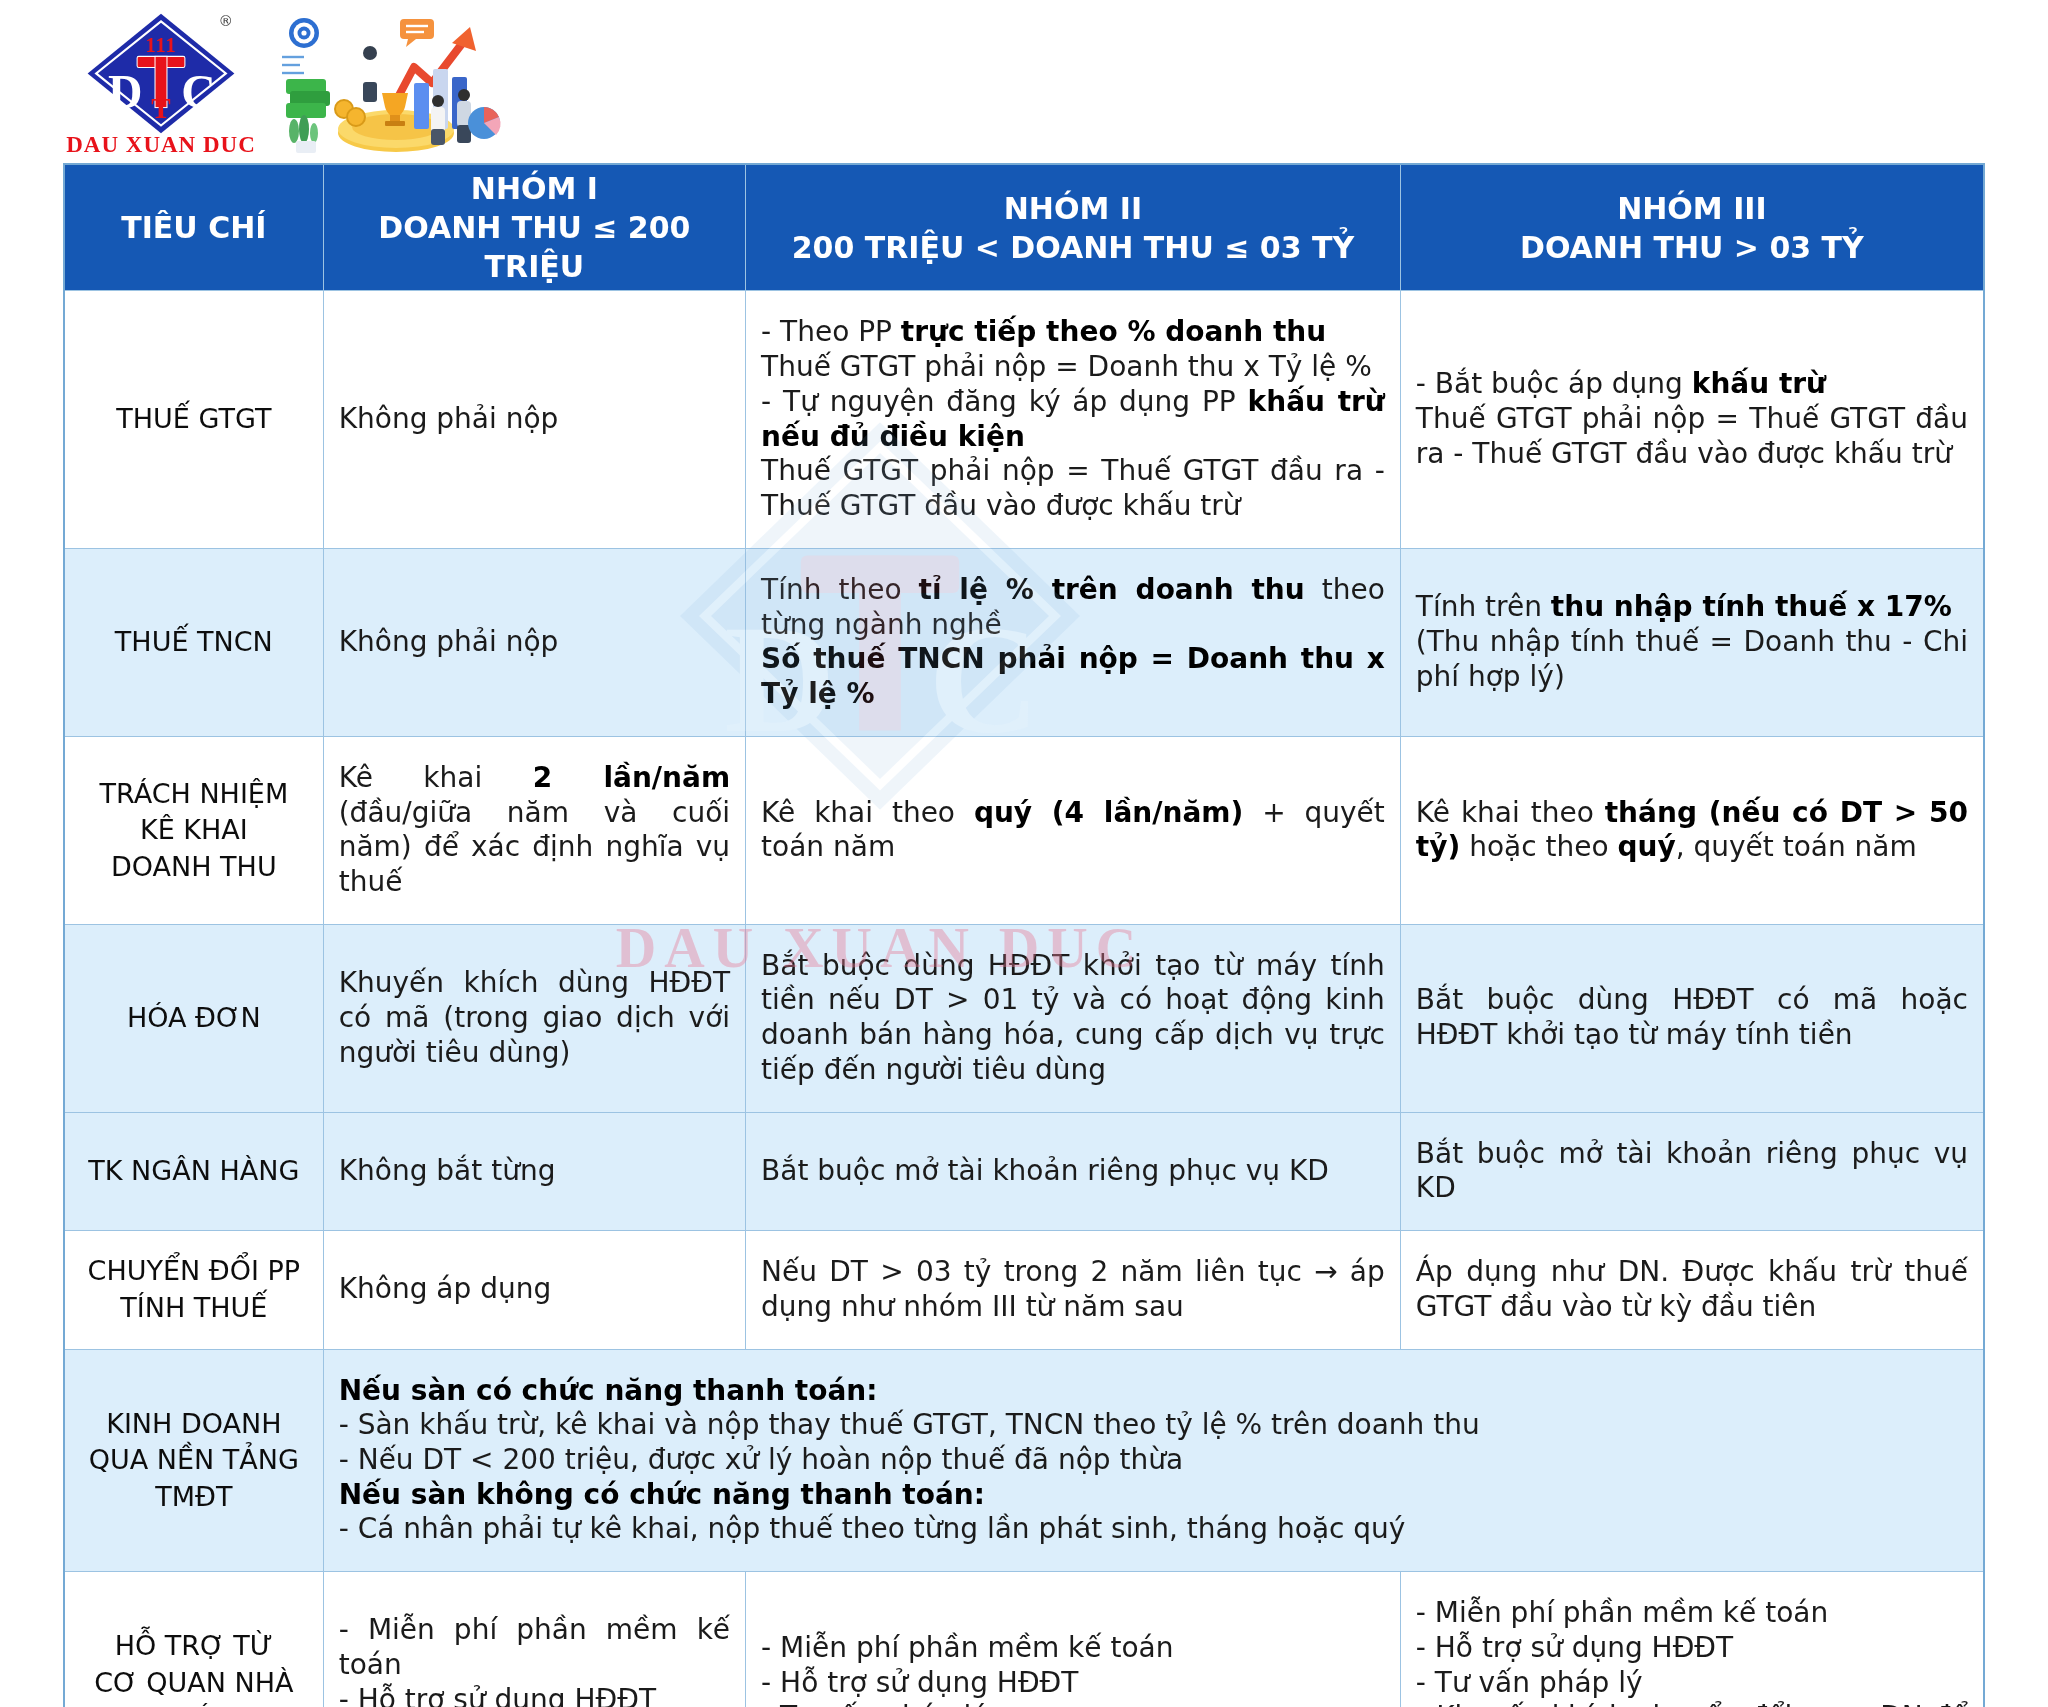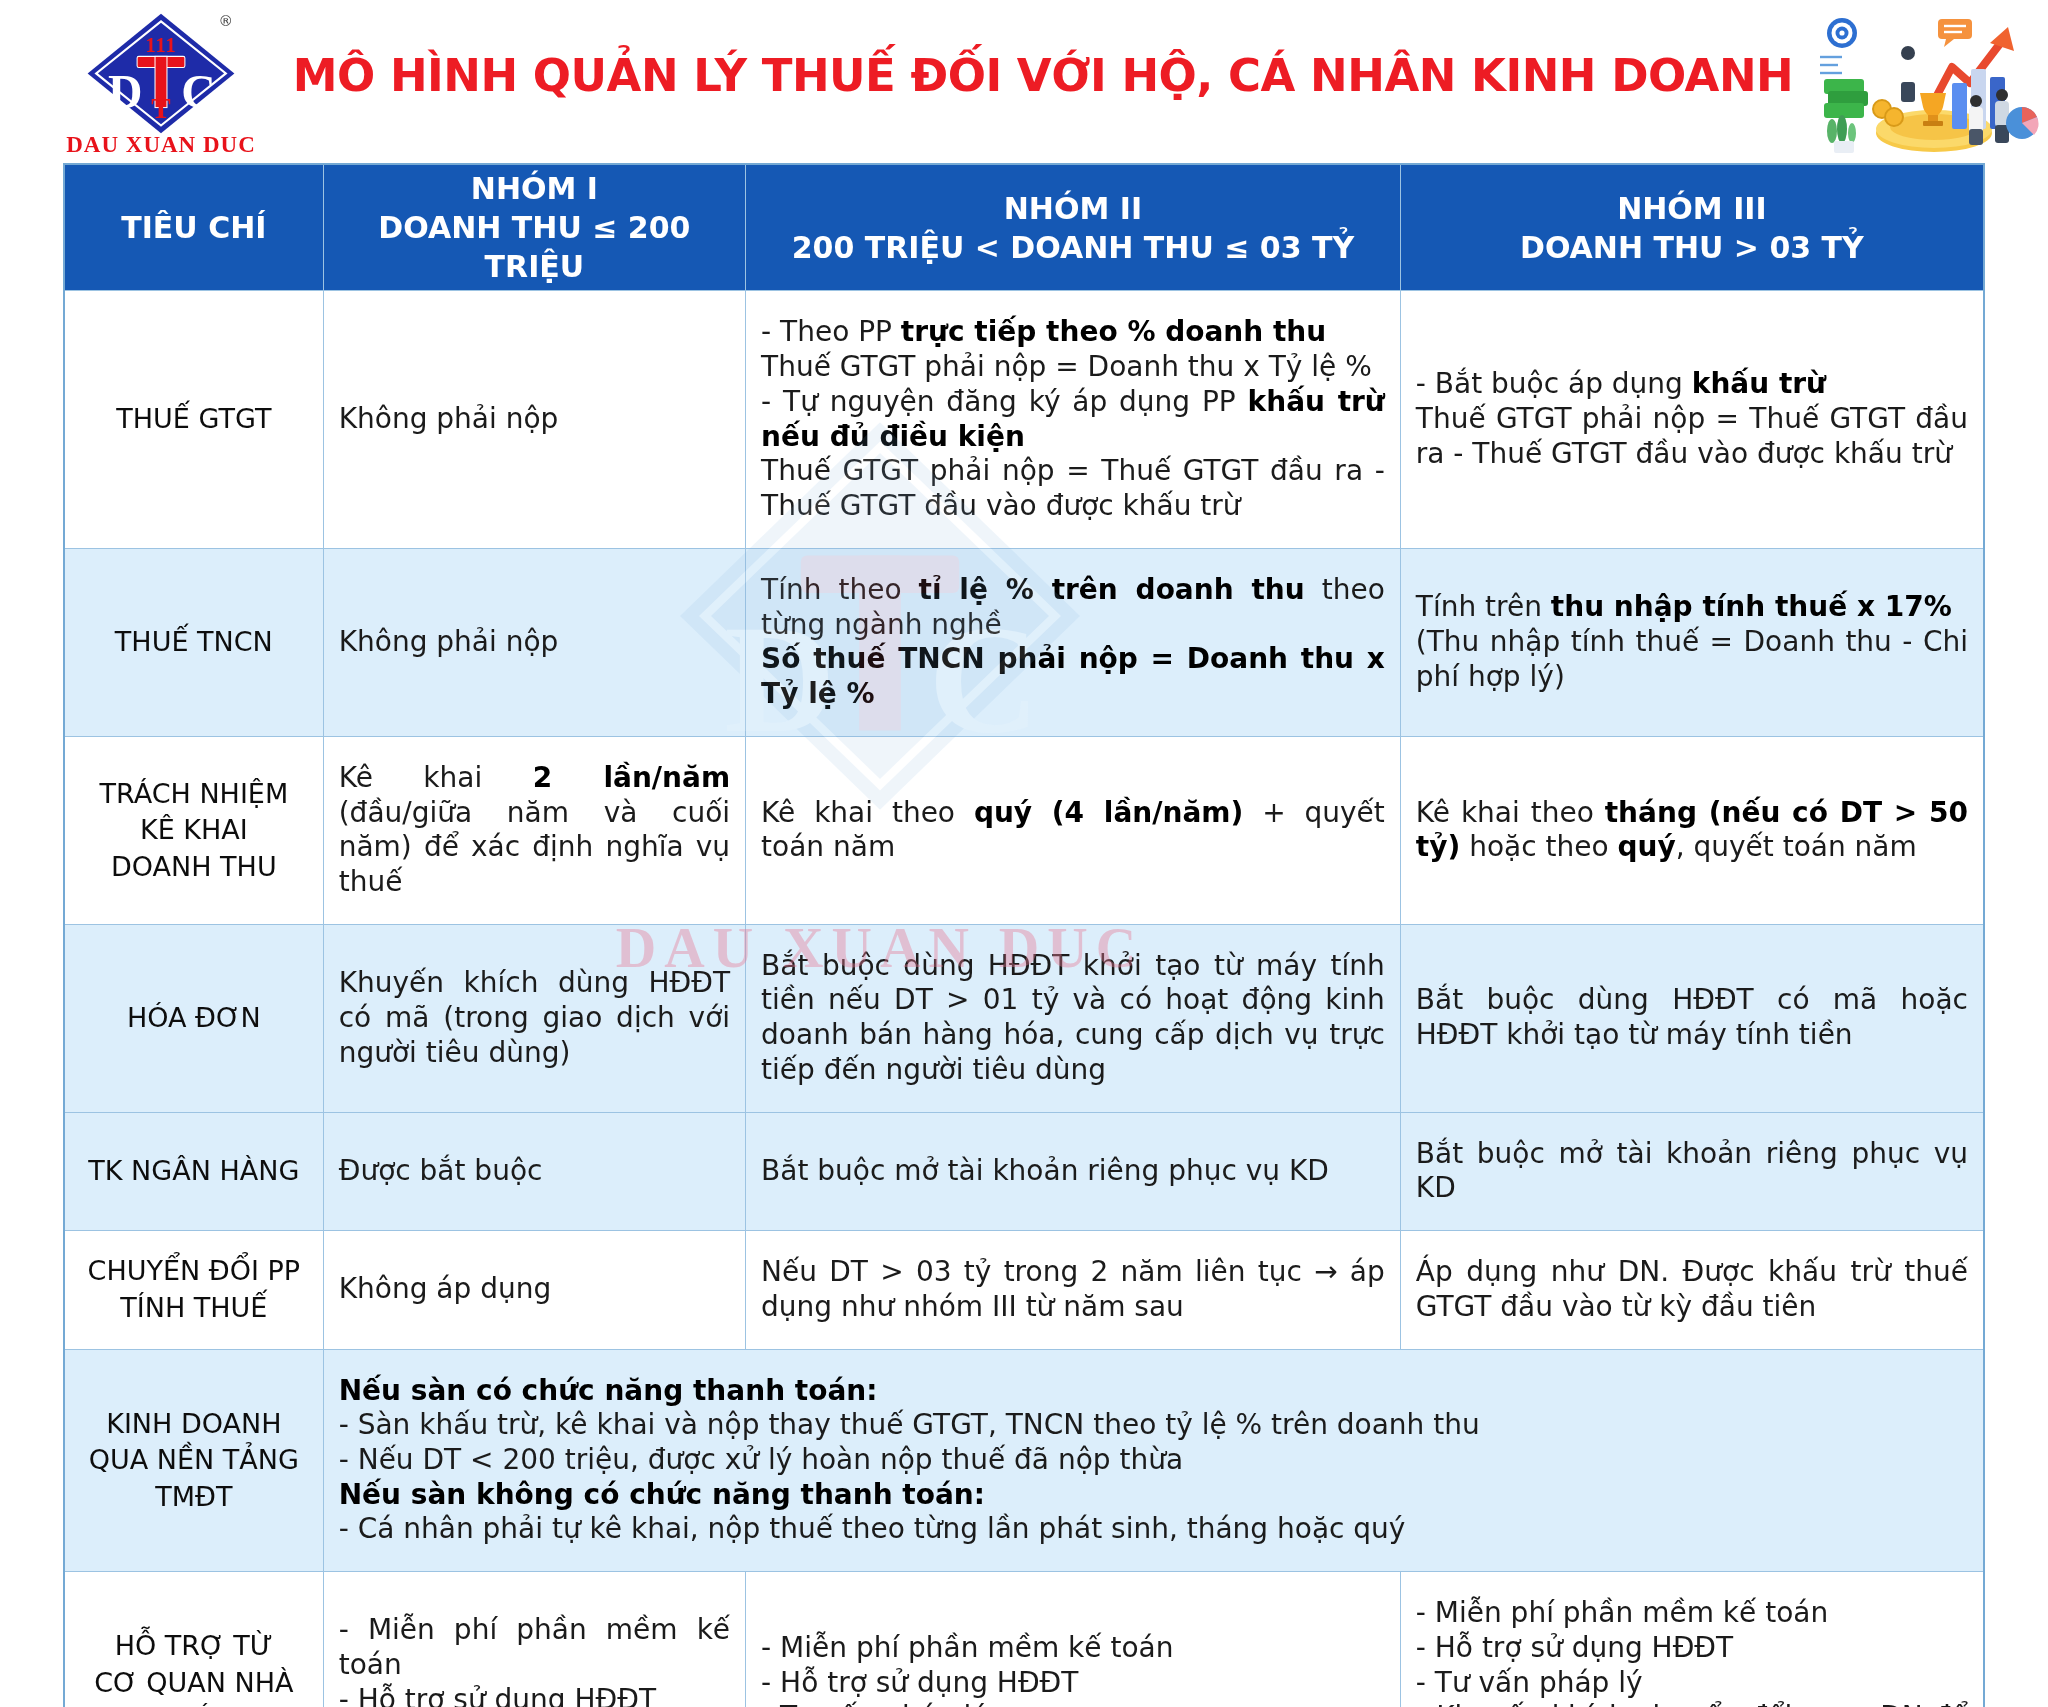--- a/index.html
+++ b/index.html
@@ -53,21 +53,20 @@
         <rect x="72" y="52" width="56" height="13" rx="2" fill="#e8121a" stroke="#fff" stroke-width="1.2"></rect>
         <rect x="93" y="52" width="14" height="60" fill="#e8121a" stroke="#fff" stroke-width="1.2"></rect>
         <text x="58" y="112" text-anchor="middle" font-family="Liberation Serif, DejaVu Serif, serif" font-weight="700" font-size="56" fill="#ffffff">D</text>
         <text x="100" y="124" text-anchor="middle" font-family="Liberation Serif, DejaVu Serif, serif" font-weight="700" font-size="34" fill="#e8121a">T</text>
         <text x="144" y="112" text-anchor="middle" font-family="Liberation Serif, DejaVu Serif, serif" font-weight="700" font-size="56" fill="#ffffff">C</text>
         <text x="176" y="16" text-anchor="middle" font-size="17" fill="#444">®</text>
       </svg>
       <div class="company-name">DAU XUAN DUC</div>
     </div>
 
-    <h1 class="page-title">MÔ HÌNH QUẢN LÝ THUẾ ĐỐI VỚI HỘ, CÁ NHÂN KINH DOANH</h1>
 
     <svg class="illustration" viewBox="0 0 228 158">
 
       <ellipse cx="118" cy="128" rx="58" ry="19" fill="#f7c948"></ellipse>
       <ellipse cx="118" cy="124" rx="58" ry="19" fill="#fbd96a"></ellipse>
       <ellipse cx="118" cy="122" rx="44" ry="13" fill="#f3b32a" opacity=".55"></ellipse>
 
       <circle cx="26" cy="28" r="15" fill="#2d6fd1"></circle>
         <circle cx="26" cy="28" r="10.5" fill="#fff"></circle>
       <circle cx="26" cy="28" r="6.5" fill="#2d6fd1"></circle>
@@ -174,21 +173,21 @@
             <td>Kê khai theo <b>tháng (nếu có DT &gt; 50 tỷ)</b> hoặc theo <b>quý</b>, quyết toán năm</td>
           </tr>
           <tr class="shaded">
             <th class="crit">HÓA ĐƠN</th>
             <td>Khuyến khích dùng HĐĐT có mã (trong giao dịch với người tiêu dùng)</td>
             <td>Bắt buộc dùng HĐĐT khởi tạo từ máy tính tiền nếu DT &gt; 01 tỷ và có hoạt động kinh doanh bán hàng hóa, cung cấp dịch vụ trực tiếp đến người tiêu dùng</td>
             <td>Bắt buộc dùng HĐĐT có mã hoặc HĐĐT khởi tạo từ máy tính tiền</td>
           </tr>
           <tr class="shaded">
             <th class="crit">TK NGÂN HÀNG</th>
-            <td>Được bắt buộc</td>
+            <td>Không bắt từng</td>
             <td>Bắt buộc mở tài khoản riêng phục vụ KD</td>
             <td>Bắt buộc mở tài khoản riêng phục vụ KD</td>
           </tr>
           <tr>
             <th class="crit">CHUYỂN ĐỔI PP<br>TÍNH THUẾ</th>
             <td>Không áp dụng</td>
             <td>Nếu DT &gt; 03 tỷ trong 2 năm liên tục → áp dụng như nhóm III từ năm sau</td>
             <td>Áp dụng như DN. Được khấu trừ thuế GTGT đầu vào từ kỳ đầu tiên</td>
           </tr>
           <tr class="shaded">

